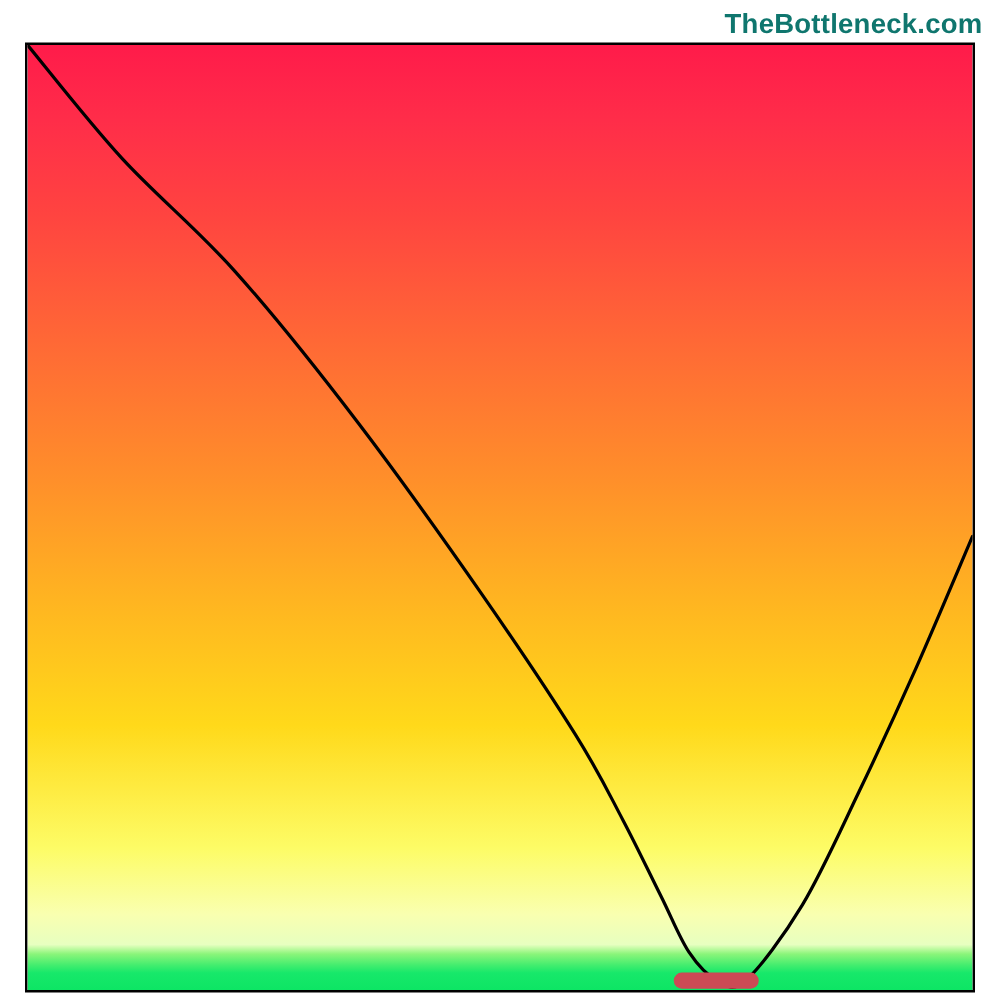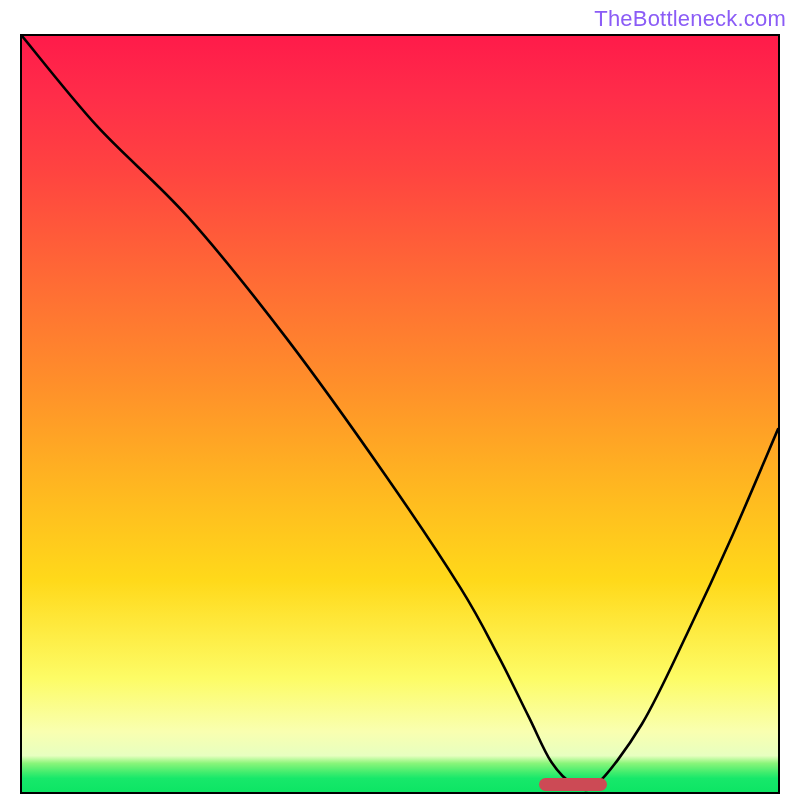--- a/index.html
+++ b/index.html
@@ -13,23 +13,23 @@
   }
   .stage {
     position: relative;
     width: 800px;
     height: 800px;
   }
   .watermark {
     position: absolute;
     top: 6px;
     right: 14px;
-    color: #8b5cf6;
+    color: #0f766e;
     font-size: 22px;
-    font-weight: 400;
+    font-weight: 700;
     letter-spacing: 0.2px;
     user-select: none;
   }
   .chart-frame {
     position: absolute;
     left: 20px;
     top: 34px;
     width: 760px;
     height: 760px;
     border: 2.5px solid #000;

